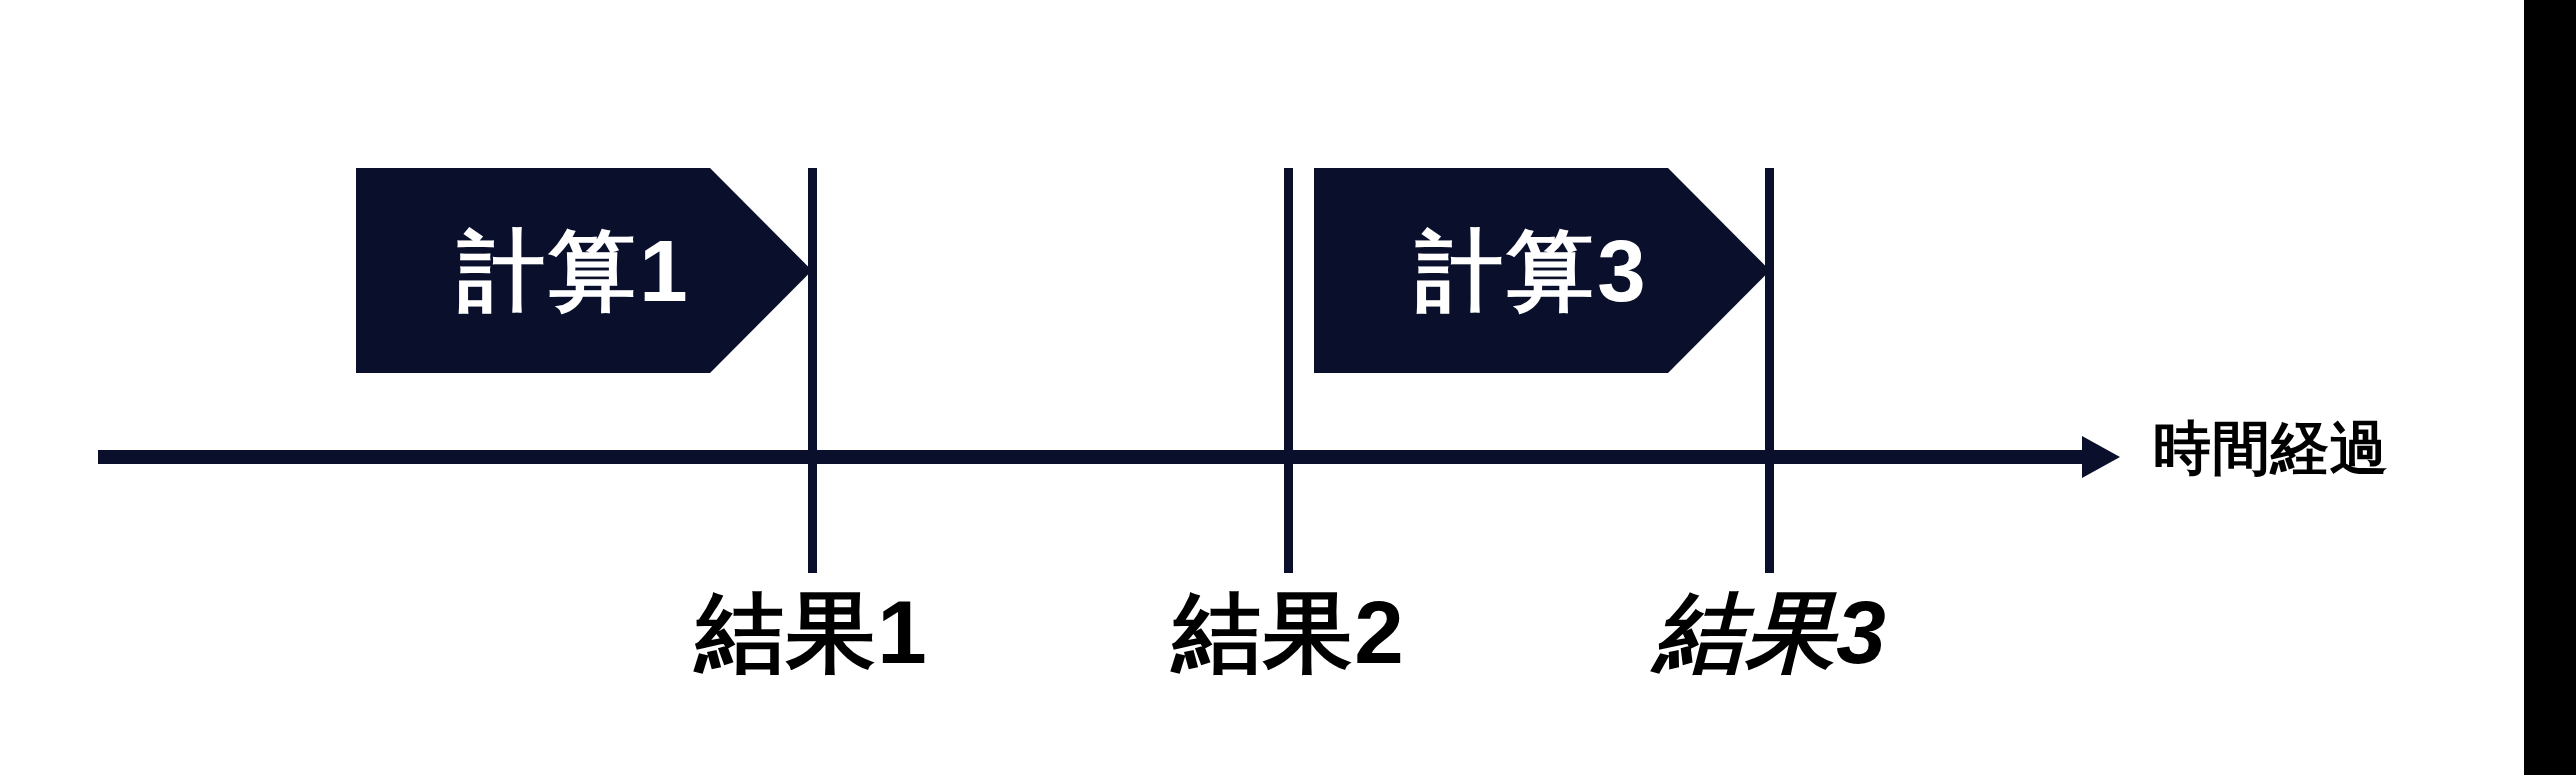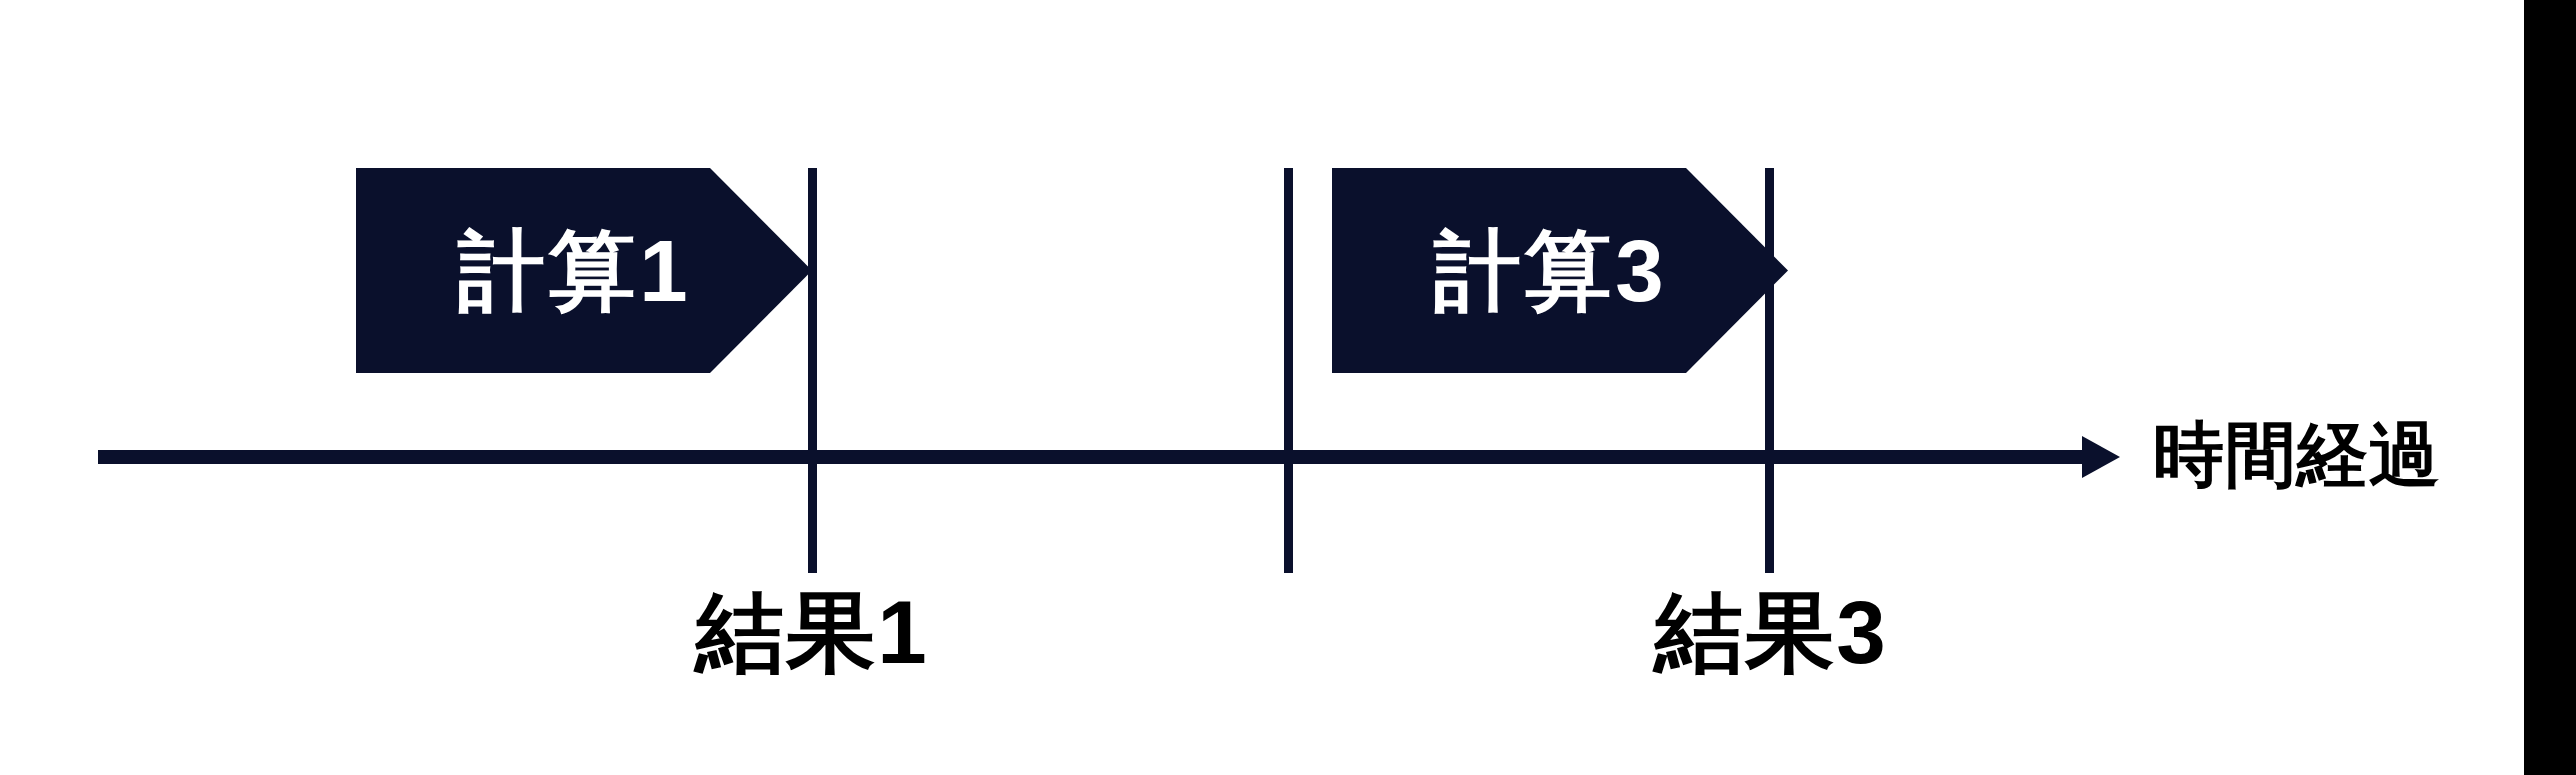--- a/index.html
+++ b/index.html
@@ -22,21 +22,21 @@
     display:flex;align-items:center;justify-content:center;
   }
   .chevron .lbl{
     color:var(--process-text);
     font-size:87px;line-height:1;letter-spacing:3.8px;
     transform:translateX(-9.4px);
     white-space:nowrap;
   }
   .c1{left:355px;}
   .c2{left:832px;}
-  .c3{left:1313px;margin-left:18px;}
+  .c3{left:1313px;}
 
   
   .vline{position:absolute;top:168px;width:8.5px;height:405px;background:var(--navy);}
   .v1{left:807px;}
   .v2{left:1283px;}
   .v3{left:1764px;}
 
   
   .timeline-bar{position:absolute;left:97px;top:450px;width:1984px;height:14px;background:var(--navy);}
   .timeline-arrowhead{
@@ -50,26 +50,26 @@
   .result-label{
     position:absolute;top:588px;
     transform:translateX(-50%);
     color:var(--label-black);
     font-size:89px;line-height:1;letter-spacing:1.9px;
     white-space:nowrap;
     text-align:center;
   }
   .r1{left:811px;}
   .r2{left:1288px;}
-  .r3{left:1770px;}
+  .r3{left:1770px;font-style:italic;}
 
   .time-label{
     position:absolute;left:2152px;top:419px;
     color:var(--label-black);
-    font-size:71px;line-height:1;letter-spacing:0.9px;
+    font-size:58px;line-height:1;letter-spacing:0.9px;
     white-space:nowrap;
   }
 
   
   .edge-strip{position:absolute;left:2523px;top:0;width:53px;height:776px;background:#000000;}
 </style>
 </head>
 <body>
 
 <div class="canvas">
@@ -82,20 +82,21 @@
   </div>
 
   <div class="vline v1"></div>
   <div class="vline v2"></div>
   <div class="vline v3"></div>
 
   <div class="timeline-bar"></div>
   <div class="timeline-arrowhead"></div>
 
   <div class="result-label r1">結果1</div>
+  <div class="result-label r2">結果2</div>
   <div class="result-label r3">結果3</div>
 
   <div class="time-label">時間経過</div>
 
   <div class="edge-strip"></div>
 
 </div>
 
 
 </body></html>

